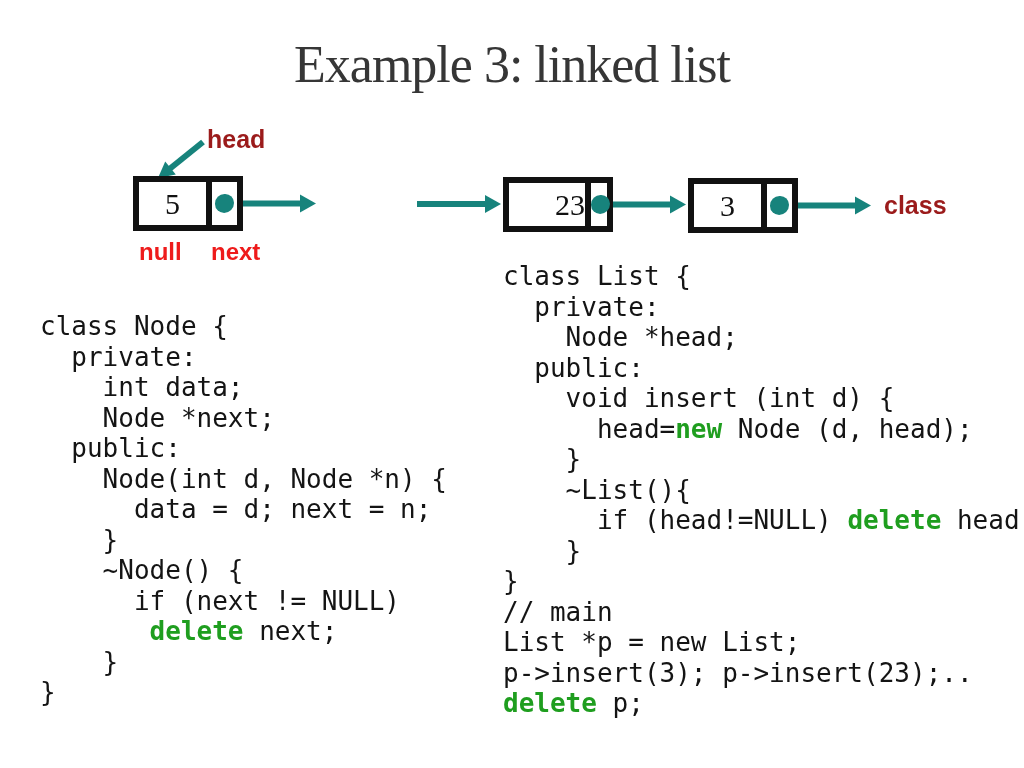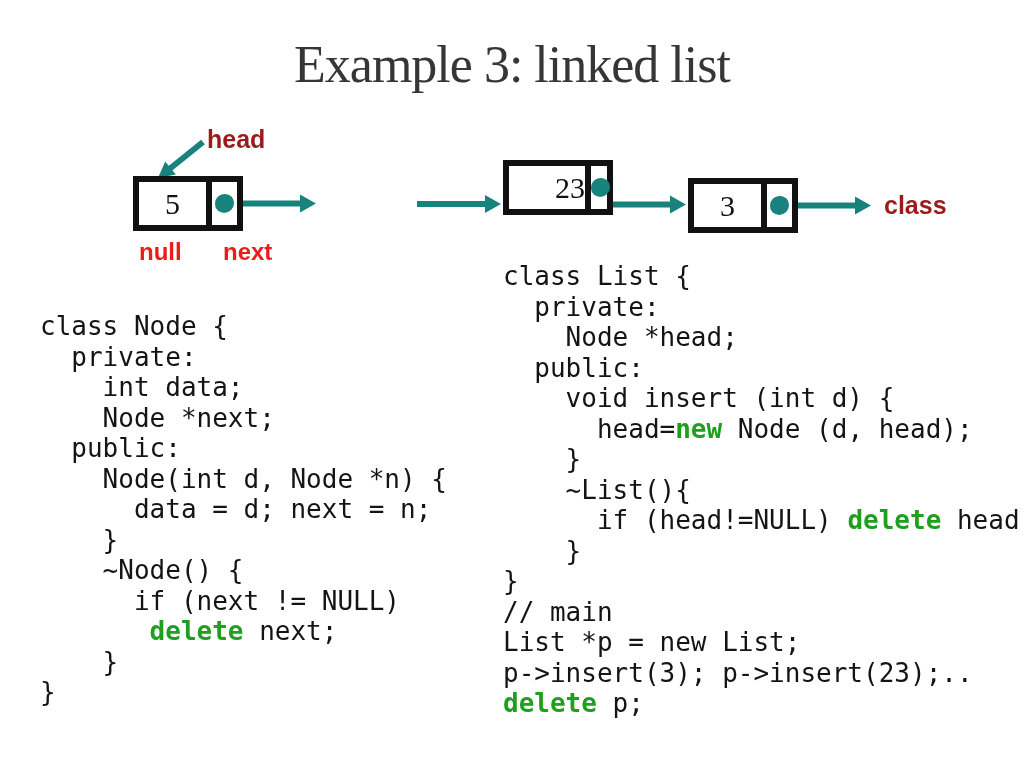--- a/index.html
+++ b/index.html
@@ -101,34 +101,34 @@
         <polygon points="686,94.5 670,85.5 670,103.5"></polygon>
       </g>
       <g>
         <line x1="789" y1="95.5" x2="856" y2="95.5"></line>
         <polygon points="871,95.5 855,86.5 855,104.5"></polygon>
       </g>
     </svg>
 
     <div class="dlabel lbl-dark" style="left:207px; top:125px;">head</div>
     <div class="dlabel lbl-bright" style="left:139px; top:238px;">null</div>
-    <div class="dlabel lbl-bright" style="left:223px; top:238px;text-align:right;">next</div>
+    <div class="dlabel lbl-bright" style="left:211px; top:238px;text-align:right;">next</div>
     <div class="dlabel lbl-dark" style="left:884px; top:191px;">class</div>
 
     <div class="node" style="left:133px; top:176px;">
       <div class="cell-data">
         <span>5</span>
       </div>
       <div class="cell-next">
         <span class="dot"></span>
       </div>
     </div>
 
 
-    <div class="node" style="left:503px; top:160px;padding-left:46px;">
+    <div class="node" style="left:503px; top:177px;padding-left:46px;">
       <div class="cell-data">
         <span>23</span>
       </div>
       <div class="cell-next">
         <span class="dot"></span>
       </div>
     </div>
 
     <div class="node" style="left:688px; top:178px;">
       <div class="cell-data">

